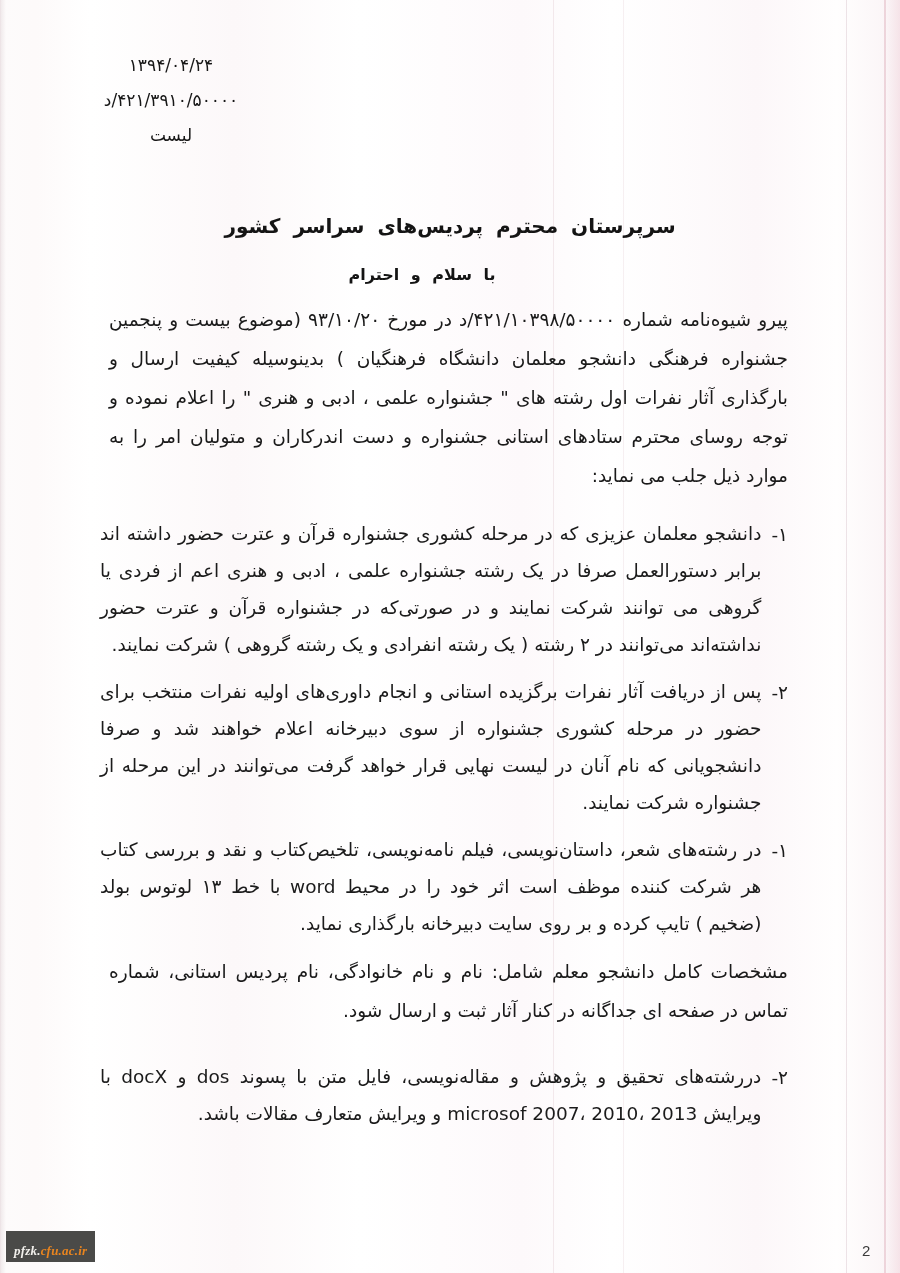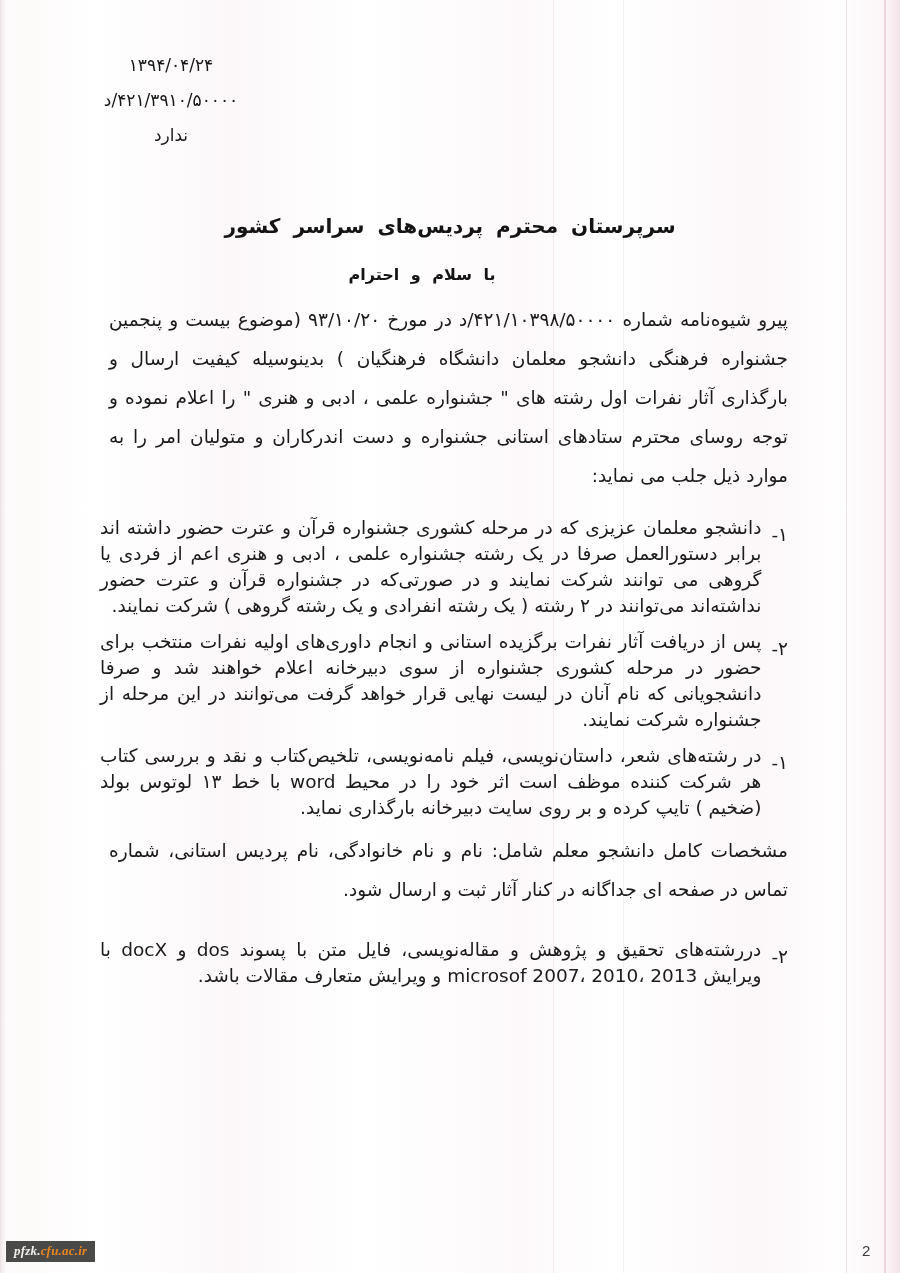--- a/index.html
+++ b/index.html
@@ -131,41 +131,41 @@
   }
   .numbered .marker {
     flex: 0 0 auto;
     font-size: 18.5px;
     line-height: 39px;
     padding-top: 0;
   }
   .numbered .content {
     flex: 1 1 auto;
     font-size: 18.5px;
-    line-height: 26px;
+    line-height: 37px;
     text-align: justify;
     text-align-last: right;
   }
   .section-heading {
     font-size: 19px;
     font-weight: 700;
     margin: 26px 0 12px 0;
     text-align: right;
     color: #111;
     letter-spacing: 0.3px;
   }
   .spaced-gap { height: 16px; }
 
   
   .watermark {
     position: absolute;
     left: 6px;
     bottom: 11px;
     background: #4a4a48;
-    padding: 3px 8px 4px 8px;
+    padding: 13px 8px 4px 8px;
     font-family: "Liberation Serif", serif;
     font-style: italic;
     font-weight: 700;
     font-size: 13px;
     letter-spacing: 0.2px;
     line-height: 14px;
     direction: ltr;
     white-space: nowrap;
   }
   .watermark .wm-a { color: #f2f0ec; }
@@ -185,21 +185,21 @@
 
 <div class="page">
 
   <div class="scan-streaks"></div>
   <div class="scan-edge-left"></div>
   <div class="scan-edge-right"></div>
 
   <div class="letterhead">
     <p class="ref-line">۱۳۹۴/۰۴/۲۴</p>
     <p class="ref-line">۴۲۱/۳۹۱۰/۵۰۰۰۰/د</p>
-    <p class="attach-line">ندارد</p>
+    <p class="attach-line">لیست</p>
   </div>
 
   <div class="addressee-block">
     <p class="addressee">سرپرستان محترم پردیس‌های سراسر کشور</p>
     <p class="salutation">با سلام و احترام</p>
   </div>
 
   <div class="body-area">
 
     <p class="para intro">پیرو شیوه‌نامه شماره ۴۲۱/۱۰۳۹۸/۵۰۰۰۰/د در مورخ ۹۳/۱۰/۲۰ (موضوع بیست و پنجمین جشنواره فرهنگی دانشجو معلمان دانشگاه فرهنگیان ) بدینوسیله کیفیت ارسال و بارگذاری آثار نفرات اول رشته های " جشنواره علمی ، ادبی و هنری " را اعلام نموده و توجه روسای محترم ستادهای استانی جشنواره و دست اندرکاران و متولیان امر را به موارد ذیل جلب می نماید:</p>

